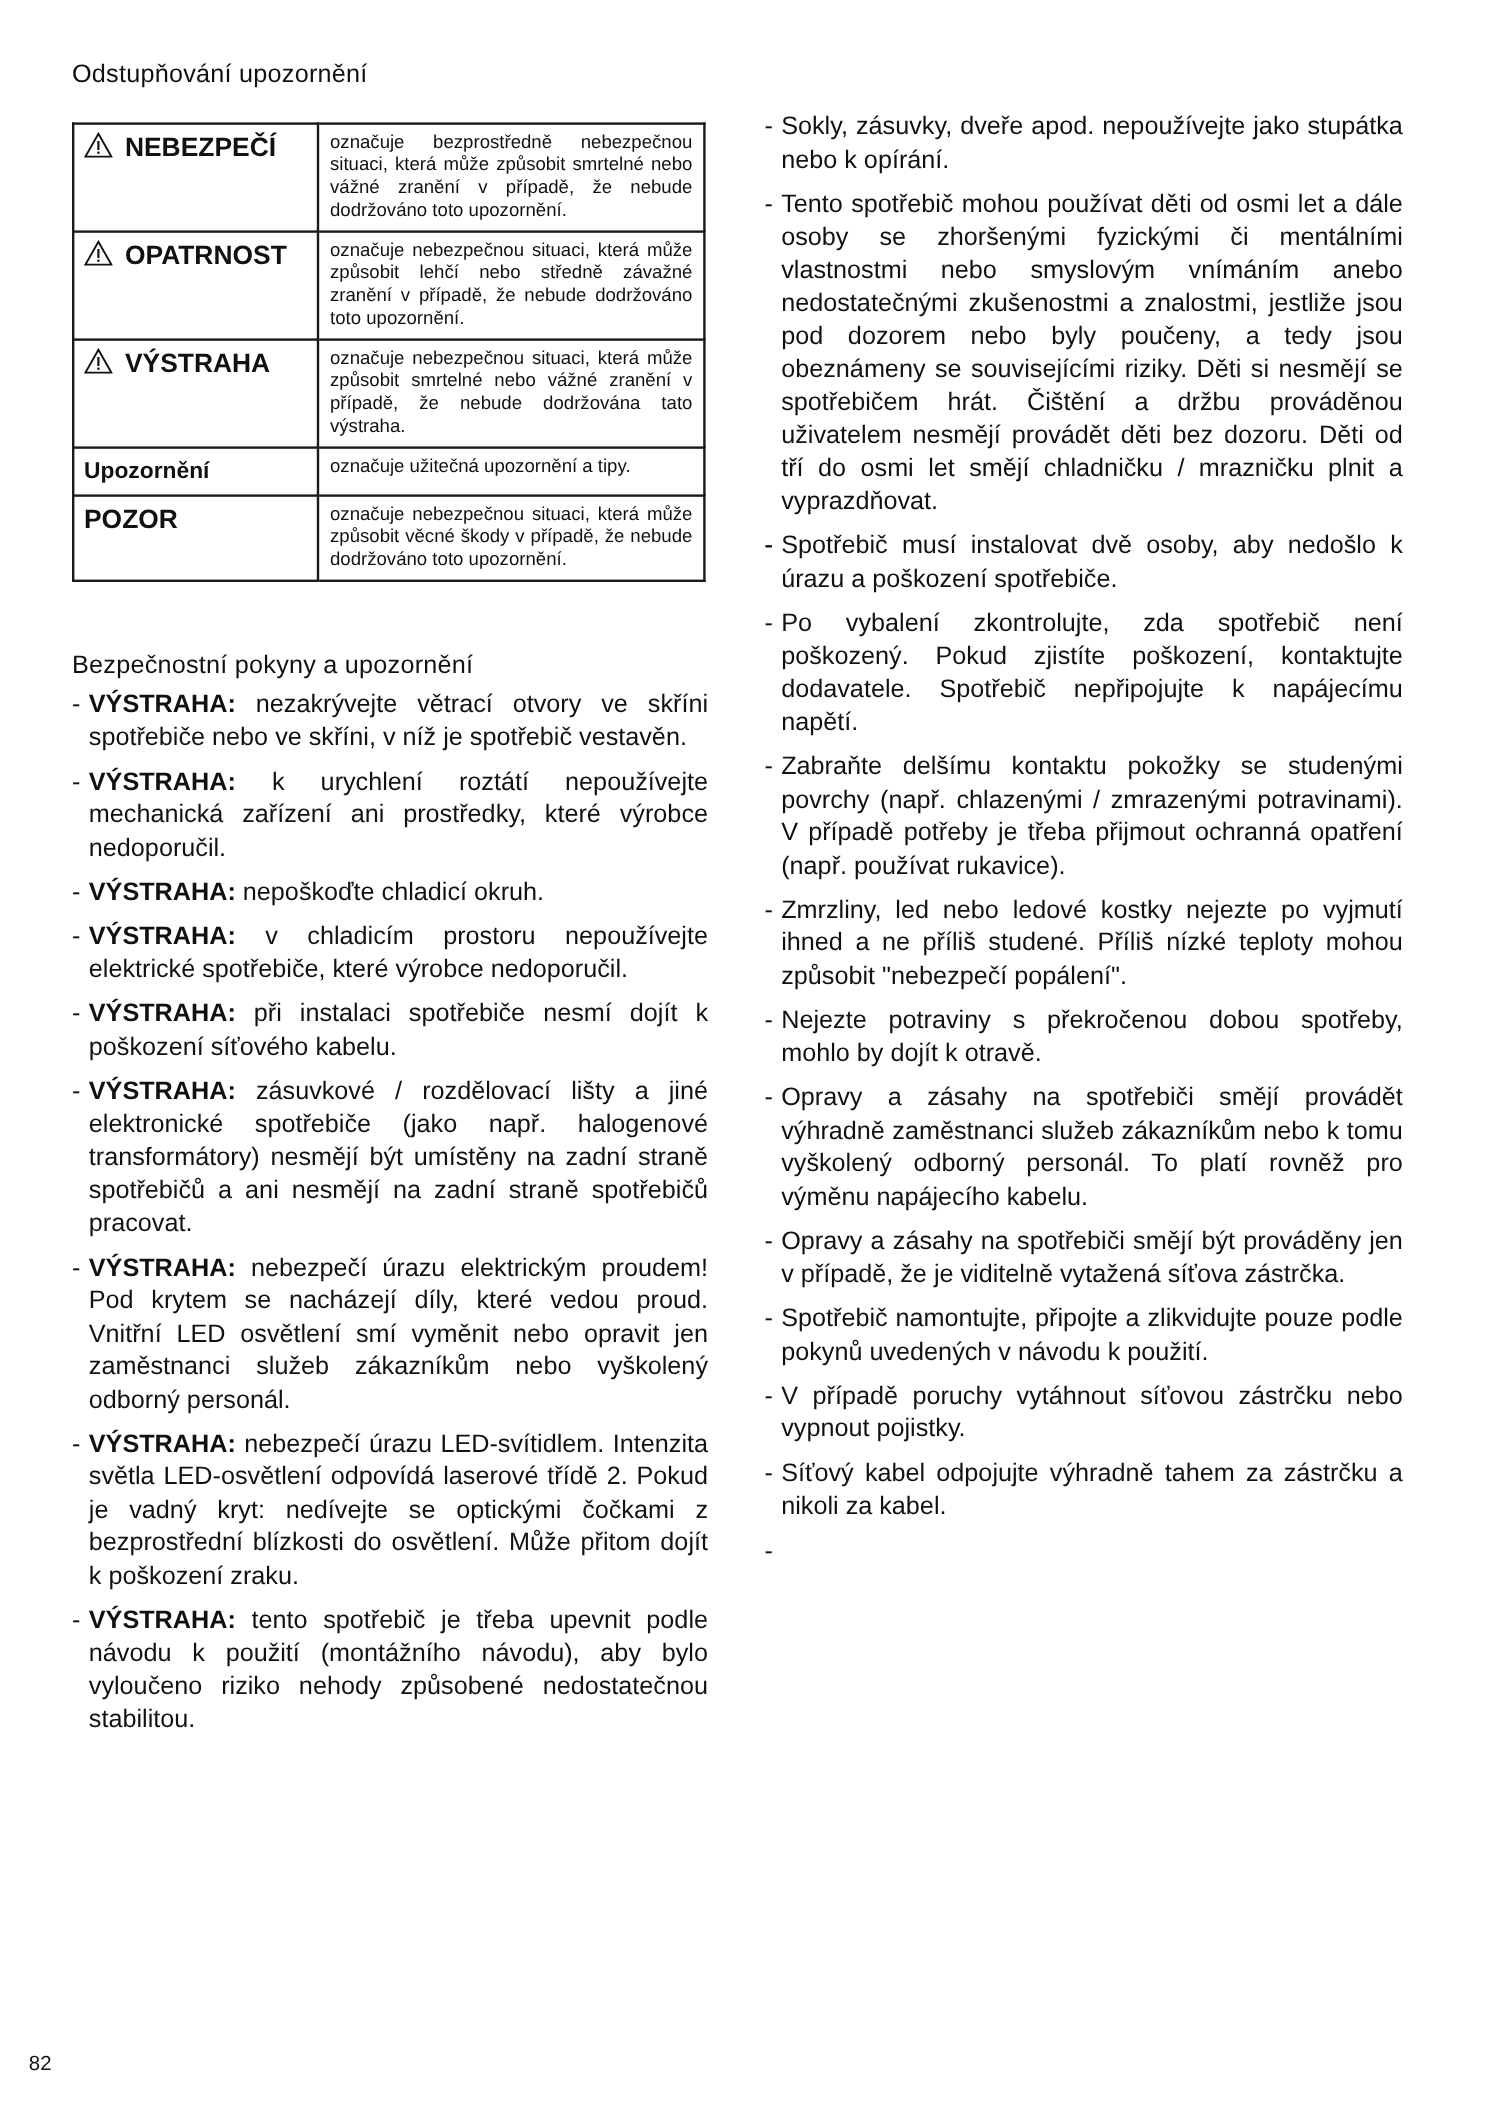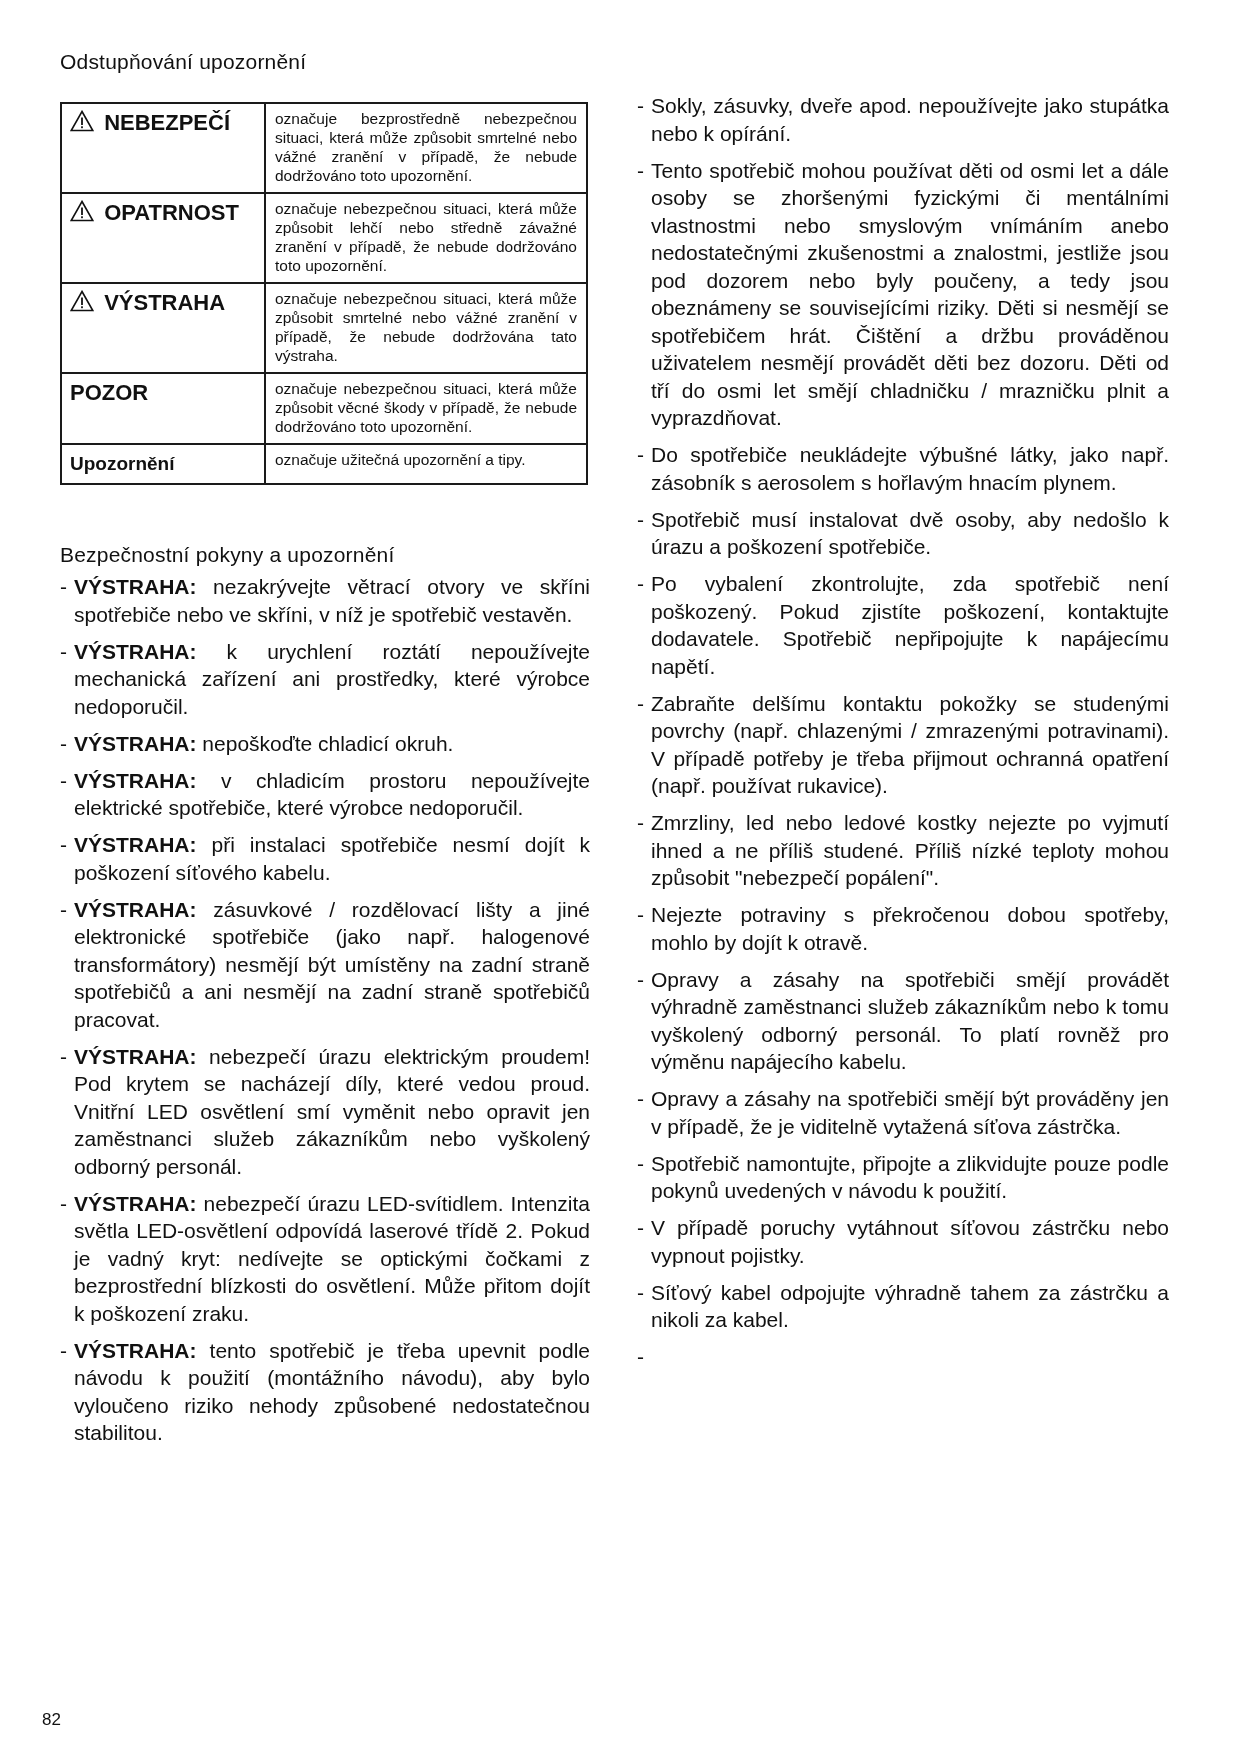--- a/index.html
+++ b/index.html
@@ -41,21 +41,21 @@
     position: relative; padding-left: 14px;
     font-size: 21px; line-height: 27.5px; text-align: justify;
     margin-bottom: 9.5px;
   }
   ul.bullets li .dash {
     position: absolute; left: 0; top: 0;
   }
   ul.bullets li b { font-weight: bold; }
 
   .page-number {
-    position: absolute; left: 42px; top: 1710px; font-size: 17px;
+    position: absolute; left: 24px; top: 1710px; font-size: 17px;
   }
 </style>
 </head>
 <body>
 
 <div class="col-left">
   <h2 class="h-section1">Odstupňování upozornění</h2>
 
   <table class="levels">
     <tbody id="levels-body">
@@ -83,26 +83,26 @@
           <td class="term">
   <svg class="warn-icon" viewBox="0 0 24 22">
     <path d="M12 1.5 L22.8 20.5 L1.2 20.5 Z" fill="none" stroke="#111" stroke-width="1.6" stroke-linejoin="miter"></path>
     <rect x="11.1" y="7.5" width="1.8" height="7.5" fill="#111"></rect>
     <rect x="11.1" y="16.3" width="1.8" height="1.9" fill="#111"></rect>
   </svg>
 <span>VÝSTRAHA</span></td>
           <td class="desc">označuje nebezpečnou situaci, která může způsobit smrtelné nebo vážné zranění v případě, že nebude dodržována tato výstraha.</td>
         </tr>
         <tr>
+          <td class="term small"><span>Upozornění</span></td>
+          <td class="desc">označuje užitečná upozornění a tipy.</td>
+        </tr>
+        <tr>
           <td class="term"><span>POZOR</span></td>
           <td class="desc">označuje nebezpečnou situaci, která může způsobit věcné škody v případě, že nebude dodržováno toto upozornění.</td>
-        </tr>
-        <tr>
-          <td class="term small"><span>Upozornění</span></td>
-          <td class="desc">označuje užitečná upozornění a tipy.</td>
         </tr>
       </tbody>
   </table>
 
   <h2 class="h-section2">Bezpečnostní pokyny a upozornění</h2>
   <ul class="bullets" id="left-list">
       <li><span class="dash">-</span><b>VÝSTRAHA:</b><span> nezakrývejte větrací otvory ve skříni spotřebiče nebo ve skříni, v níž je spotřebič vestavěn.</span></li>
       <li><span class="dash">-</span><b>VÝSTRAHA:</b><span> k urychlení roztátí nepoužívejte mechanická zařízení ani prostředky, které výrobce nedoporučil.</span></li>
       <li><span class="dash">-</span><b>VÝSTRAHA:</b><span> nepoškoďte chladicí okruh.</span></li>
       <li><span class="dash">-</span><b>VÝSTRAHA:</b><span> v chladicím prostoru nepoužívejte elektrické spotřebiče, které výrobce nedoporučil.</span></li>
@@ -111,21 +111,21 @@
       <li><span class="dash">-</span><b>VÝSTRAHA:</b><span> nebezpečí úrazu elektrickým proudem! Pod krytem se nacházejí díly, které vedou proud. Vnitřní LED osvětlení smí vyměnit nebo opravit jen zaměstnanci služeb zákazníkům nebo vyškolený odborný personál.</span></li>
       <li><span class="dash">-</span><b>VÝSTRAHA:</b><span> nebezpečí úrazu LED-svítidlem. Intenzita světla LED-osvětlení odpovídá laserové třídě 2. Pokud je vadný kryt: nedívejte se optickými čočkami z bezprostřední blízkosti do osvětlení. Může přitom dojít k poškození zraku.</span></li>
       <li><span class="dash">-</span><b>VÝSTRAHA:</b><span> tento spotřebič je třeba upevnit podle návodu k použití (montážního návodu), aby bylo vyloučeno riziko nehody způsobené nedostatečnou stabilitou.</span></li>
     </ul>
 </div>
 
 <div class="col-right">
   <ul class="bullets" id="right-list">
       <li><span class="dash">-</span><span>Sokly, zásuvky, dveře apod. nepoužívejte jako stupátka nebo k opírání.</span></li>
       <li><span class="dash">-</span><span>Tento spotřebič mohou používat děti od osmi let a dále osoby se zhoršenými fyzickými či mentálními vlastnostmi nebo smyslovým vnímáním anebo nedostatečnými zkušenostmi a znalostmi, jestliže jsou pod dozorem nebo byly poučeny, a tedy jsou obeznámeny se souvisejícími riziky. Děti si nesmějí se spotřebičem hrát. Čištění a držbu prováděnou uživatelem nesmějí provádět děti bez dozoru. Děti od tří do osmi let smějí chladničku / mrazničku plnit a vyprazdňovat.</span></li>
-      <li><span class="dash">-</span><span>Do spotřebiče neukládejte výbušné látky, jako např. zásobník s aerosolem s hořlavým hnacím plynem.</span></li>
+      <li><span class="dash">-</span></li>
       <li><span class="dash">-</span><span>Spotřebič musí instalovat dvě osoby, aby nedošlo k úrazu a poškození spotřebiče.</span></li>
       <li><span class="dash">-</span><span>Po vybalení zkontrolujte, zda spotřebič není poškozený. Pokud zjistíte poškození, kontaktujte dodavatele. Spotřebič nepřipojujte k napájecímu napětí.</span></li>
       <li><span class="dash">-</span><span>Zabraňte delšímu kontaktu pokožky se studenými povrchy (např. chlazenými / zmrazenými potravinami). V případě potřeby je třeba přijmout ochranná opatření (např. používat rukavice).</span></li>
       <li><span class="dash">-</span><span>Zmrzliny, led nebo ledové kostky nejezte po vyjmutí ihned a ne příliš studené. Příliš nízké teploty mohou způsobit "nebezpečí popálení".</span></li>
       <li><span class="dash">-</span><span>Nejezte potraviny s překročenou dobou spotřeby, mohlo by dojít k otravě.</span></li>
       <li><span class="dash">-</span><span>Opravy a zásahy na spotřebiči smějí provádět výhradně zaměstnanci služeb zákazníkům nebo k tomu vyškolený odborný personál. To platí rovněž pro výměnu napájecího kabelu.</span></li>
       <li><span class="dash">-</span><span>Opravy a zásahy na spotřebiči smějí být prováděny jen v případě, že je viditelně vytažená síťova zástrčka.</span></li>
       <li><span class="dash">-</span><span>Spotřebič namontujte, připojte a zlikvidujte pouze podle pokynů uvedených v návodu k použití.</span></li>
       <li><span class="dash">-</span><span>V případě poruchy vytáhnout síťovou zástrčku nebo vypnout pojistky.</span></li>
       <li><span class="dash">-</span><span>Síťový kabel odpojujte výhradně tahem za zástrčku a nikoli za kabel.</span></li>

